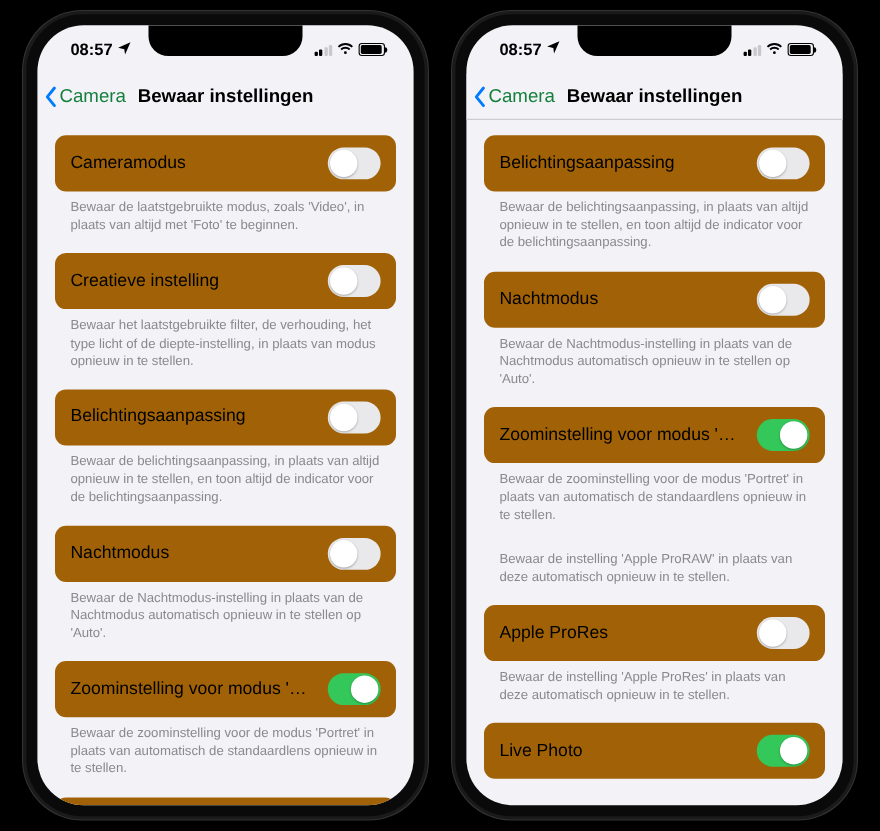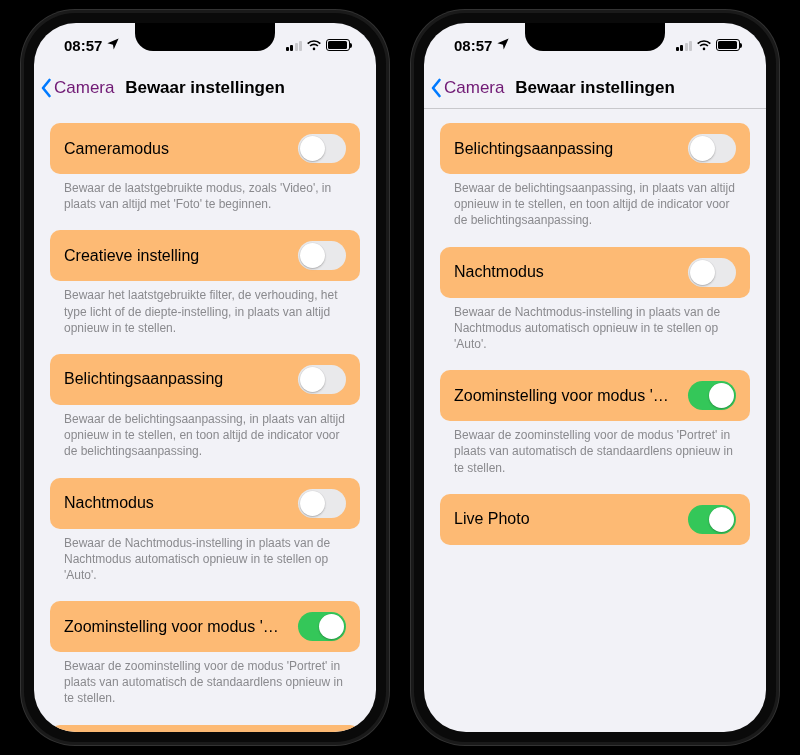--- a/index.html
+++ b/index.html
@@ -72,21 +72,21 @@
     align-items: center;
     position: relative;
     padding: 0 10px;
     border-bottom: 0.5px solid rgba(0,0,0,0);
     flex-shrink: 0;
   }
   .nav-bar.bordered { border-bottom-color: #c8c8cc; background:#f2f2f7; }
   .back-btn {
     display: flex;
     align-items: center;
-    color: #701a75;
+    color: #15803d;
     font-size: 17px;
     gap: 2px;
     position: absolute;
     left: 6px;
   }
   .chevron-left {
     width: 12px; height: 20px;
     display:inline-block;
   }
   .nav-title {
@@ -100,21 +100,21 @@
     white-space: nowrap;
   }
   .content {
     flex: 1;
     overflow: hidden;
     padding: 0 16px;
   }
   .group { margin-top: 18px; }
   .group:first-child { margin-top: 14px; }
   .row {
-    background: #fdba74;
+    background: #a16207;
     border-radius: 10px;
     padding: 11px 14px;
     display: flex;
     align-items: center;
     justify-content: space-between;
     min-height: 44px;
   }
   .row-label {
     font-size: 16px;
     color: #000;
@@ -216,21 +216,21 @@
             </div>
             <div class="footer">Bewaar de laatstgebruikte modus, zoals 'Video', in plaats van altijd met 'Foto' te beginnen.</div>
           </div>
           <div class="group">
             <div class="row">
               <div class="row-label">Creatieve instelling</div>
               <div class="toggle">
                 <div class="knob"></div>
               </div>
             </div>
-            <div class="footer">Bewaar het laatstgebruikte filter, de verhouding, het type licht of de diepte-instelling, in plaats van altijd opnieuw in te stellen.</div>
+            <div class="footer">Bewaar het laatstgebruikte filter, de verhouding, het type licht of de diepte-instelling, in plaats van modus opnieuw in te stellen.</div>
           </div>
           <div class="group">
             <div class="row">
               <div class="row-label">Belichtingsaanpassing</div>
               <div class="toggle">
                 <div class="knob"></div>
               </div>
             </div>
             <div class="footer">Bewaar de belichtingsaanpassing, in plaats van altijd opnieuw in te stellen, en toon altijd de indicator voor de belichtingsaanpassing.</div>
           </div>
@@ -323,20 +323,30 @@
           <div class="group">
             <div class="row">
               <div class="row-label">Zoominstelling voor modus 'Portr…</div>
               <div class="toggle on">
                 <div class="knob"></div>
               </div>
             </div>
             <div class="footer">Bewaar de zoominstelling voor de modus 'Portret' in plaats van automatisch de standaardlens opnieuw in te stellen.</div>
           </div>
           <div class="group">
+            <div class="footer">Bewaar de instelling 'Apple ProRAW' in plaats van deze automatisch opnieuw in te stellen.</div>
+          </div>
+          <div class="group">
+            <div class="row">
+              <div class="row-label">Apple ProRes</div>
+              <div class="toggle">
+                <div class="knob"></div>
+              </div>
+            </div>
+            <div class="footer">Bewaar de instelling 'Apple ProRes' in plaats van deze automatisch opnieuw in te stellen.</div>
           </div>
           <div class="group">
             <div class="row">
               <div class="row-label">Live Photo</div>
               <div class="toggle on">
                 <div class="knob"></div>
               </div>
             </div>
           </div>
         </div>

